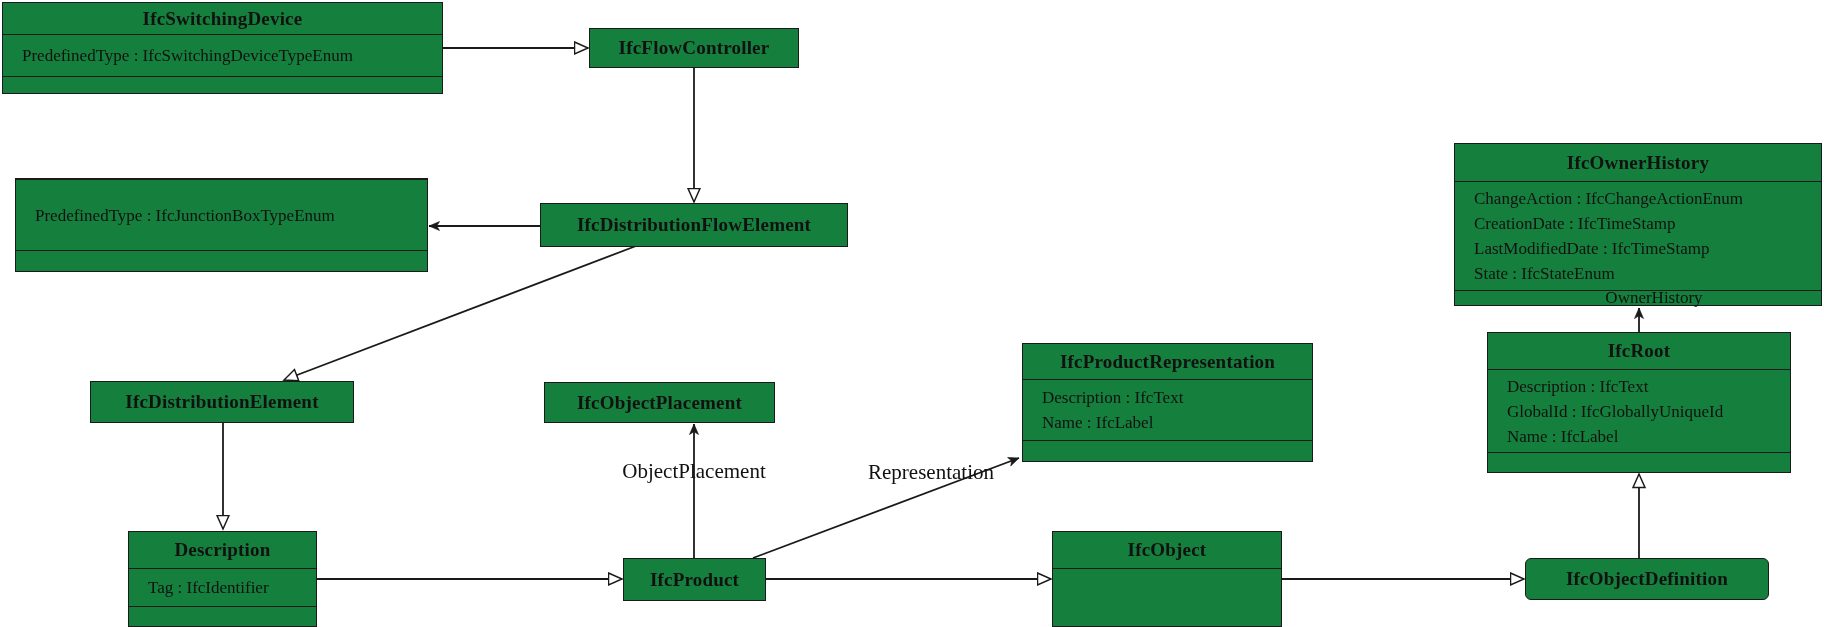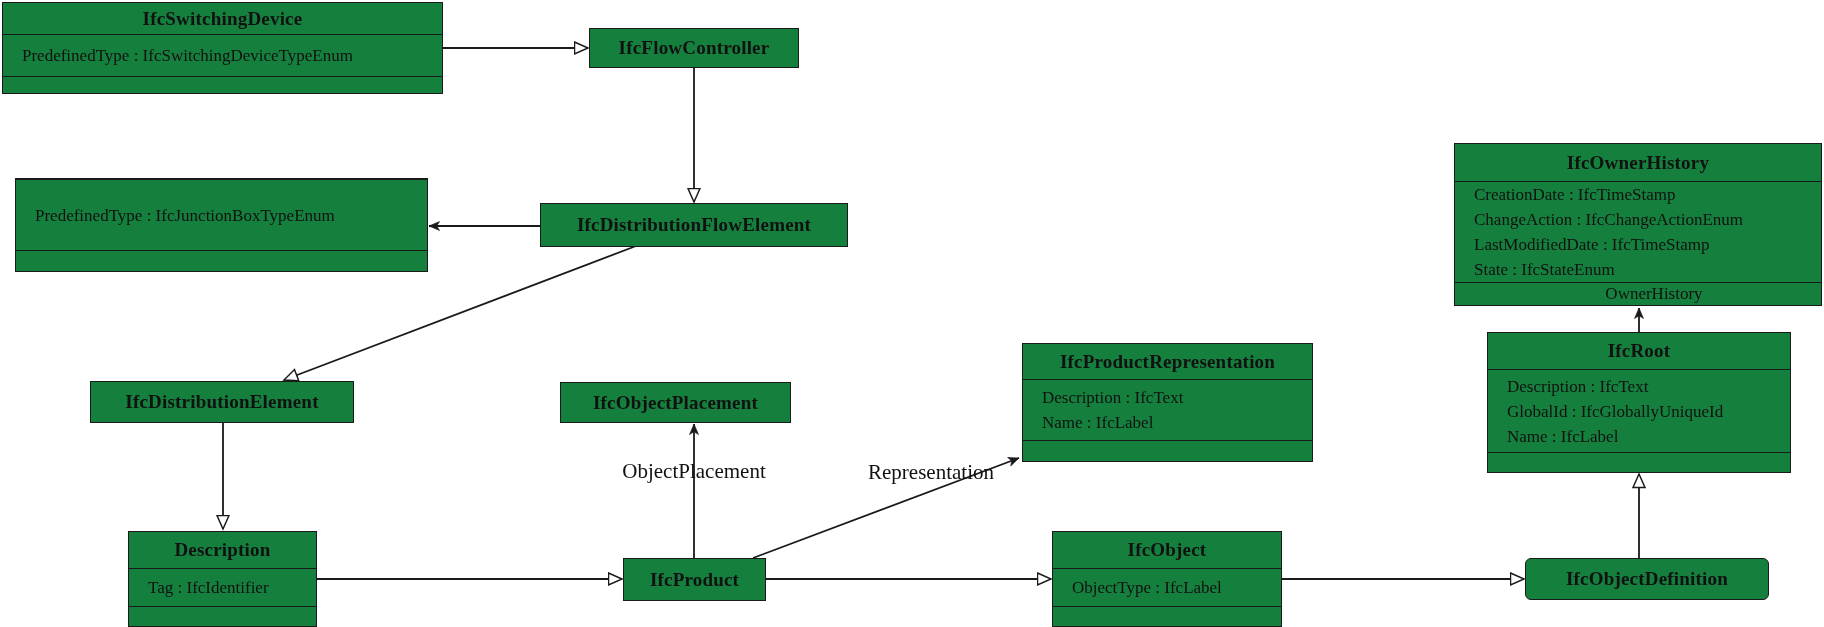--- a/index.html
+++ b/index.html
@@ -126,42 +126,42 @@
   </div>
 
   <div class="uml-box" style="left:540px; top:203px; width:308px; height:44px;">
     <div class="uml-title">IfcDistributionFlowElement</div>
   </div>
 
   <div class="uml-box" style="left:90px; top:381px; width:264px; height:42px;">
     <div class="uml-title">IfcDistributionElement</div>
   </div>
 
-  <div class="uml-box" style="left:560px; top:382px; width:231px; height:41px;">
+  <div class="uml-box" style="left:544px; top:382px; width:231px; height:41px;">
     <div class="uml-title">IfcObjectPlacement</div>
   </div>
 
   <div class="uml-box" style="left:1022px; top:343px; width:291px; height:119px;">
     <div class="uml-title fixed" style="height:35px;">IfcProductRepresentation</div>
     <div class="uml-attrs">
       <div class="attr-line">Description : IfcText</div>
       <div class="attr-line">Name : IfcLabel</div>
     </div>
     <div class="uml-extra" style="height:21px;"></div>
   </div>
 
   <div class="uml-box" style="left:1454px; top:143px; width:368px; height:163px;">
     <div class="uml-title fixed" style="height:37px;">IfcOwnerHistory</div>
     <div class="uml-attrs">
+      <div class="attr-line">ChangeAction : IfcChangeActionEnum</div>
       <div class="attr-line">CreationDate : IfcTimeStamp</div>
-      <div class="attr-line">ChangeAction : IfcChangeActionEnum</div>
       <div class="attr-line">LastModifiedDate : IfcTimeStamp</div>
       <div class="attr-line">State : IfcStateEnum</div>
     </div>
-    <div class="uml-extra" style="height:23px;padding-left:32px;">OwnerHistory</div>
+    <div class="uml-extra" style="height:15px;padding-left:32px;">OwnerHistory</div>
   </div>
 
   <div class="uml-box" style="left:1487px; top:332px; width:304px; height:141px;">
     <div class="uml-title fixed" style="height:36px;">IfcRoot</div>
     <div class="uml-attrs">
       <div class="attr-line">Description : IfcText</div>
       <div class="attr-line">GlobalId : IfcGloballyUniqueId</div>
       <div class="attr-line">Name : IfcLabel</div>
     </div>
     <div class="uml-extra" style="height:20px;"></div>
@@ -174,23 +174,20 @@
     </div>
     <div class="uml-extra" style="height:20px;"></div>
   </div>
 
   <div class="uml-box" style="left:623px; top:558px; width:143px; height:43px;">
     <div class="uml-title">IfcProduct</div>
   </div>
 
   <div class="uml-box" style="left:1052px; top:531px; width:230px; height:96px;">
     <div class="uml-title fixed" style="height:36px;">IfcObject</div>
-    <div class="uml-attrs">
-      <div class="attr-line">ObjectType : IfcLabel</div>
-    </div>
     <div class="uml-extra" style="height:20px;"></div>
   </div>
 
   <div class="uml-box" style="left:1525px; top:558px; width:244px; height:42px;border-radius:6px;">
     <div class="uml-title">IfcObjectDefinition</div>
   </div>
 
   <div class="edge-label" style="left:694px; top:471px;">ObjectPlacement</div>
   <div class="edge-label" style="left:931px; top:472px;">Representation</div>
 

